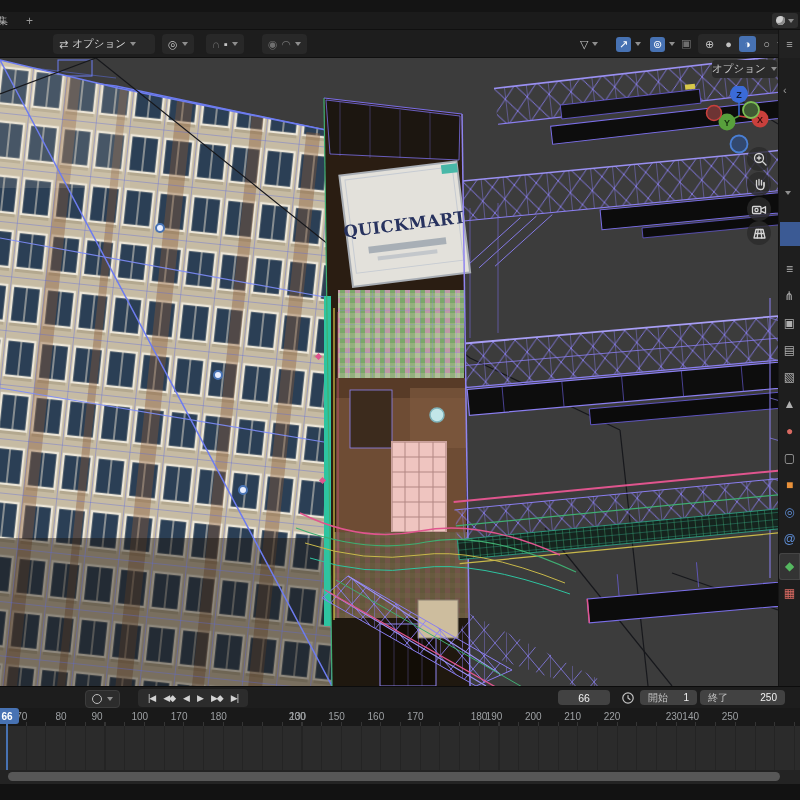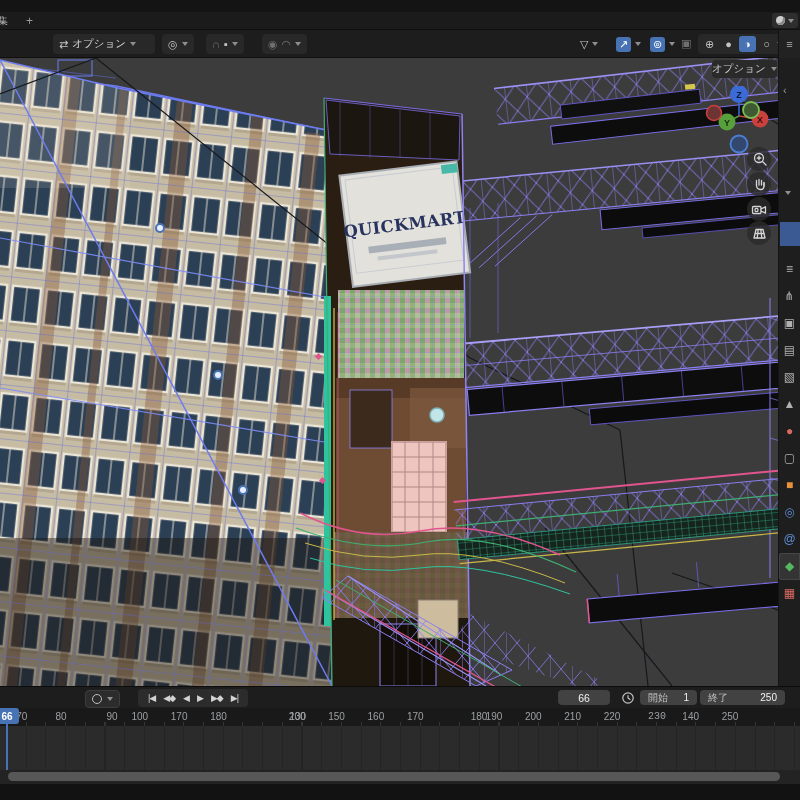--- a/index.html
+++ b/index.html
@@ -434,35 +434,35 @@
     <div class="range-pill" style="left:700px;width:85px;">
       <span class="rlbl">終了</span>
       <span class="rval">250</span>
     </div>
   </div>
 
   <div class="abs ruler">
     <div class="ruler-ticks" id="ruler-ticks">
         <span class="tick" style="left: 21.74px;">70</span>
         <span class="tick" style="left: 61.09px;">80</span>
-        <span class="tick" style="left: 112px;">90</span>
+        <span class="tick" style="left: 97px;">90</span>
         <span class="tick" style="left: 139.79px;">100</span>
         <span class="tick" style="left: 179.14px;">170</span>
         <span class="tick" style="left: 218.49px;">180</span>
         <span class="tick" style="left: 257.84px; margin-left: 40px;">130</span>
         <span class="tick" style="left: 297.19px;">200</span>
         <span class="tick" style="left: 336.54px;">150</span>
         <span class="tick" style="left: 375.89px;">160</span>
         <span class="tick" style="left: 415.24px;">170</span>
         <span class="tick" style="left: 479px;">180</span>
         <span class="tick" style="left: 493.94px;">190</span>
         <span class="tick" style="left: 533.29px;">200</span>
         <span class="tick" style="left: 572.64px;">210</span>
         <span class="tick" style="left: 611.99px;">220</span>
-        <span class="tick" style="left: 657px; font-family: Liberation Mono, monospace;">230</span>
+        <span class="tick" style="left: 674px;">230</span>
         <span class="tick" style="left: 690.69px;">140</span>
         <span class="tick" style="left: 730.04px;">250</span>
       </div>
     <div class="ruler-minor"></div>
   </div>
   <div class="abs track"></div>
   <div class="abs playhead-badge">66</div>
   <div class="abs playhead-line"></div>
   <div class="abs scrollstrip">
     <div class="scrollbar"></div>

